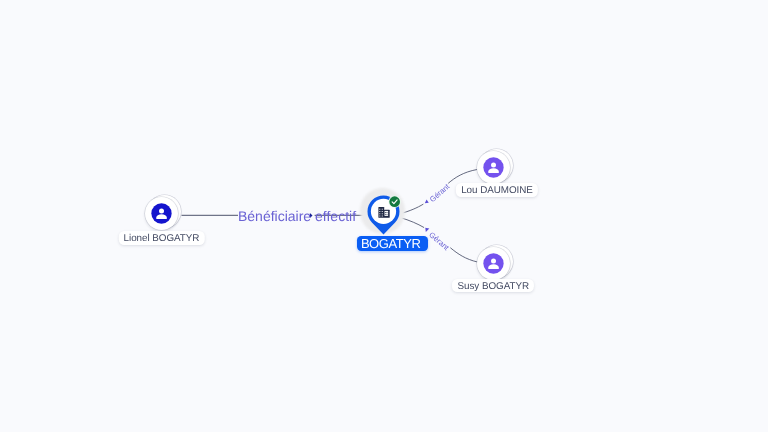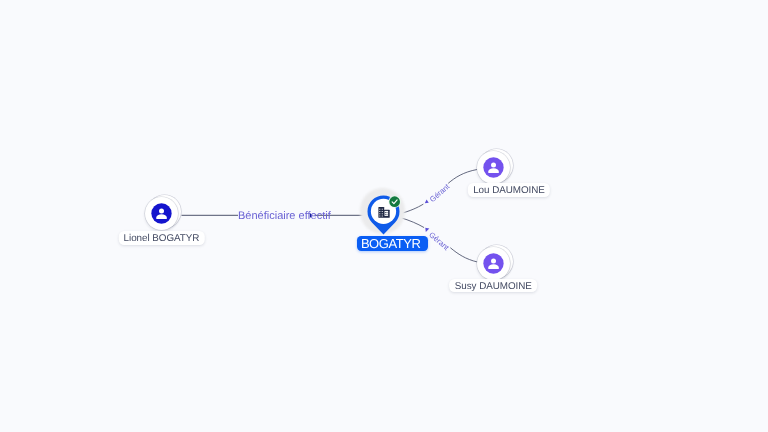--- a/index.html
+++ b/index.html
@@ -20,21 +20,21 @@
   .nlabel{position:absolute;background:#fff;border-radius:7px;transform:translateX(-50%);
      color:#434a62;white-space:nowrap;font-size:9.85px;letter-spacing:-0.04px;line-height:15.2px;height:13.7px;
      padding:0 5.3px;border-radius:5.4px;box-shadow:0 1px 3px rgba(26,32,64,.13);}
 
   .halo{position:absolute;border-radius:50%;background:#ebebec;filter:blur(1.3px);}
   .pin{position:absolute;}
   .clabel{position:absolute;background:#0a5ef4;color:#fff;border-radius:4.2px;
      font-size:13px;letter-spacing:-0.45px;line-height:13.8px;height:13.8px;padding:1px 7.3px 0 4.3px;white-space:nowrap;
      box-shadow:0 1px 3px rgba(10,94,244,.30);}
 
-  .edgelabel{position:absolute;color:#6a62d4;font-size:11px;white-space:nowrap;
+  .edgelabel{position:absolute;color:#6a62d4;font-size:14px;white-space:nowrap;
      transform-origin:left center;letter-spacing:0px;}
 </style>
 </head>
 <body>
 
 <div id="stage">
 
   <svg class="edges" viewBox="0 0 768 432">
     <path d="M 181.5 215.35 L 367 215.35" stroke="#6f7489" stroke-width="1.25" fill="none" stroke-dasharray="56.5 76.6 53"></path>
     <path d="M 400 213.7 C 443.5 202.2 440.2 176.6 477 169.5" stroke="#5c6178" stroke-width="0.95" fill="none" stroke-dasharray="25.3 32.5 33"></path>
@@ -91,33 +91,33 @@
   <div>
     <div class="person-stack" style="left:477px;top:151px">
       <div class="p-back"></div>
       <div class="p-front"></div>
       <svg class="p-icon" width="21" height="21" viewBox="0 0 21 21">
         <circle cx="10.5" cy="10.5" r="10.15" fill="#7452ee"></circle>
         <circle cx="10.5" cy="7.95" r="2.5" fill="#fff"></circle>
         <path d="M 5.3 16 L 5.3 14.6 A 5.25 3.3 0 0 1 15.8 14.6 L 15.8 16 Z" fill="#fff"></path>
       </svg>
     </div>
-    <div class="nlabel" style="left:509px;top:183px">Lou DAUMOINE</div>
+    <div class="nlabel" style="left:497px;top:183px">Lou DAUMOINE</div>
   </div>
 
   <div>
     <div class="person-stack" style="left:477px;top:247px">
       <div class="p-back"></div>
       <div class="p-front"></div>
       <svg class="p-icon" width="21" height="21" viewBox="0 0 21 21">
         <circle cx="10.5" cy="10.5" r="10.15" fill="#7452ee"></circle>
         <circle cx="10.5" cy="7.95" r="2.5" fill="#fff"></circle>
         <path d="M 5.3 16 L 5.3 14.6 A 5.25 3.3 0 0 1 15.8 14.6 L 15.8 16 Z" fill="#fff"></path>
       </svg>
     </div>
-    <div class="nlabel" style="left:493.3px;top:278.7px">Susy DAUMOINE</div>
+    <div class="nlabel" style="left:493.3px;top:278.7px">Susy BOGATYR</div>
   </div>
 
   <div class="edgelabel" style="left:238px;top:211.5px;line-height:8px">Bénéficiaire effectif</div>
   <div class="edgelabel" style="left:430.6px;top:196.7px;font-size:7.6px;line-height:7.6px;transform:rotate(-41deg)">Gérant</div>
   <div class="edgelabel" style="left:429.9px;top:229.9px;font-size:7.6px;line-height:7.6px;transform:rotate(40.5deg)">Gérant</div>
 
 </div>
 
 </body></html>

